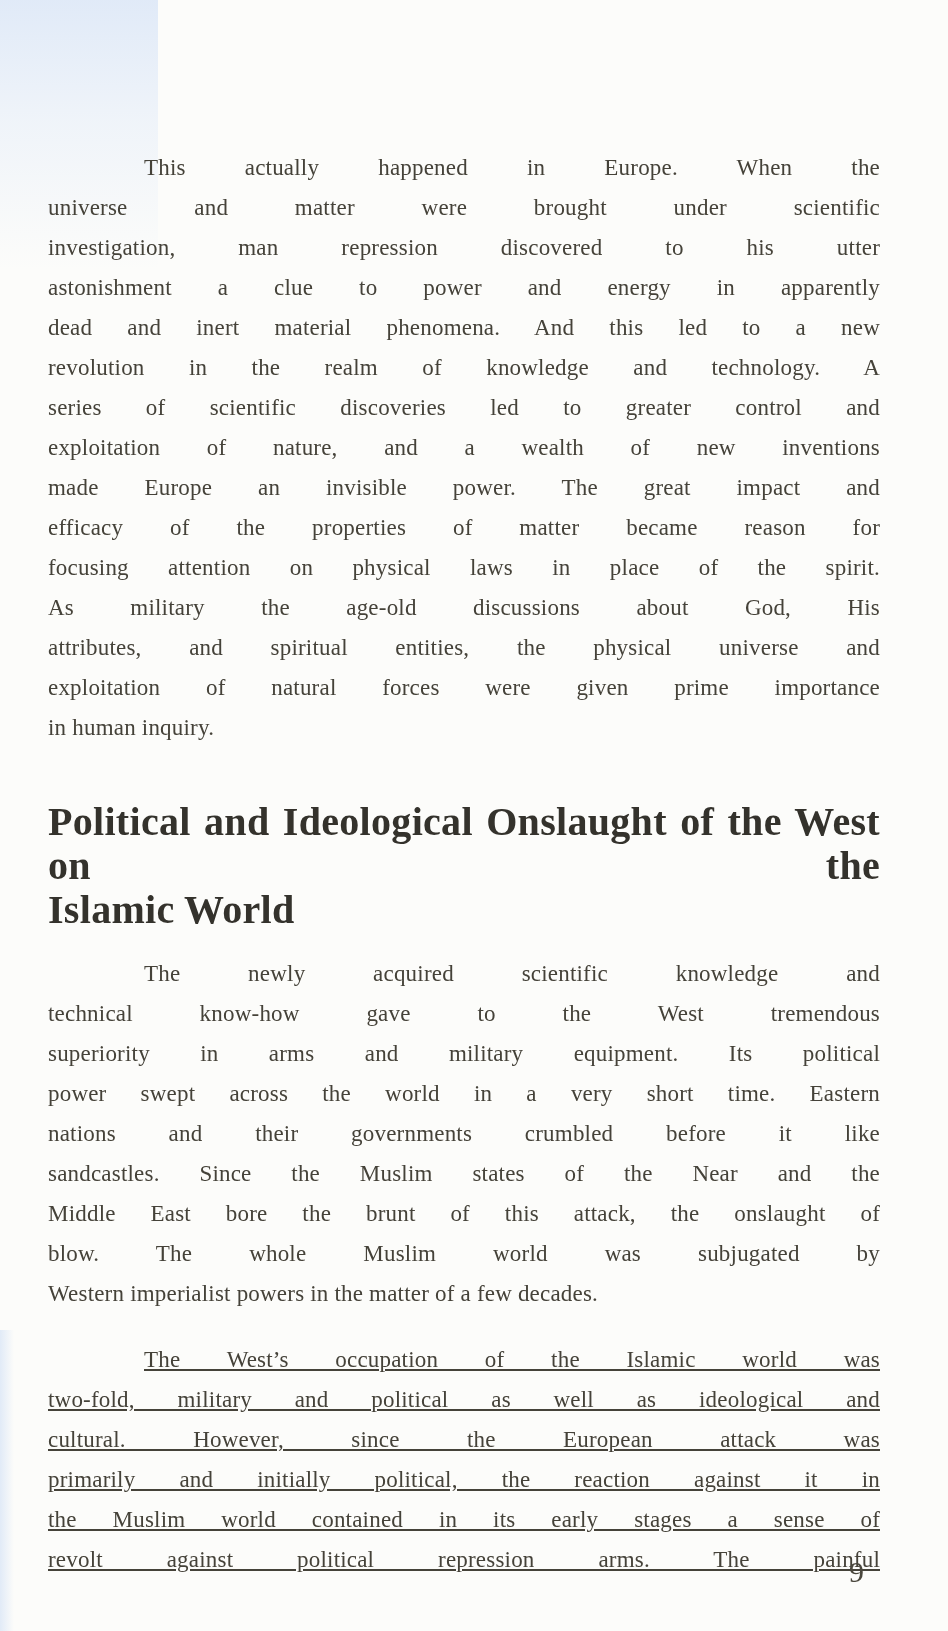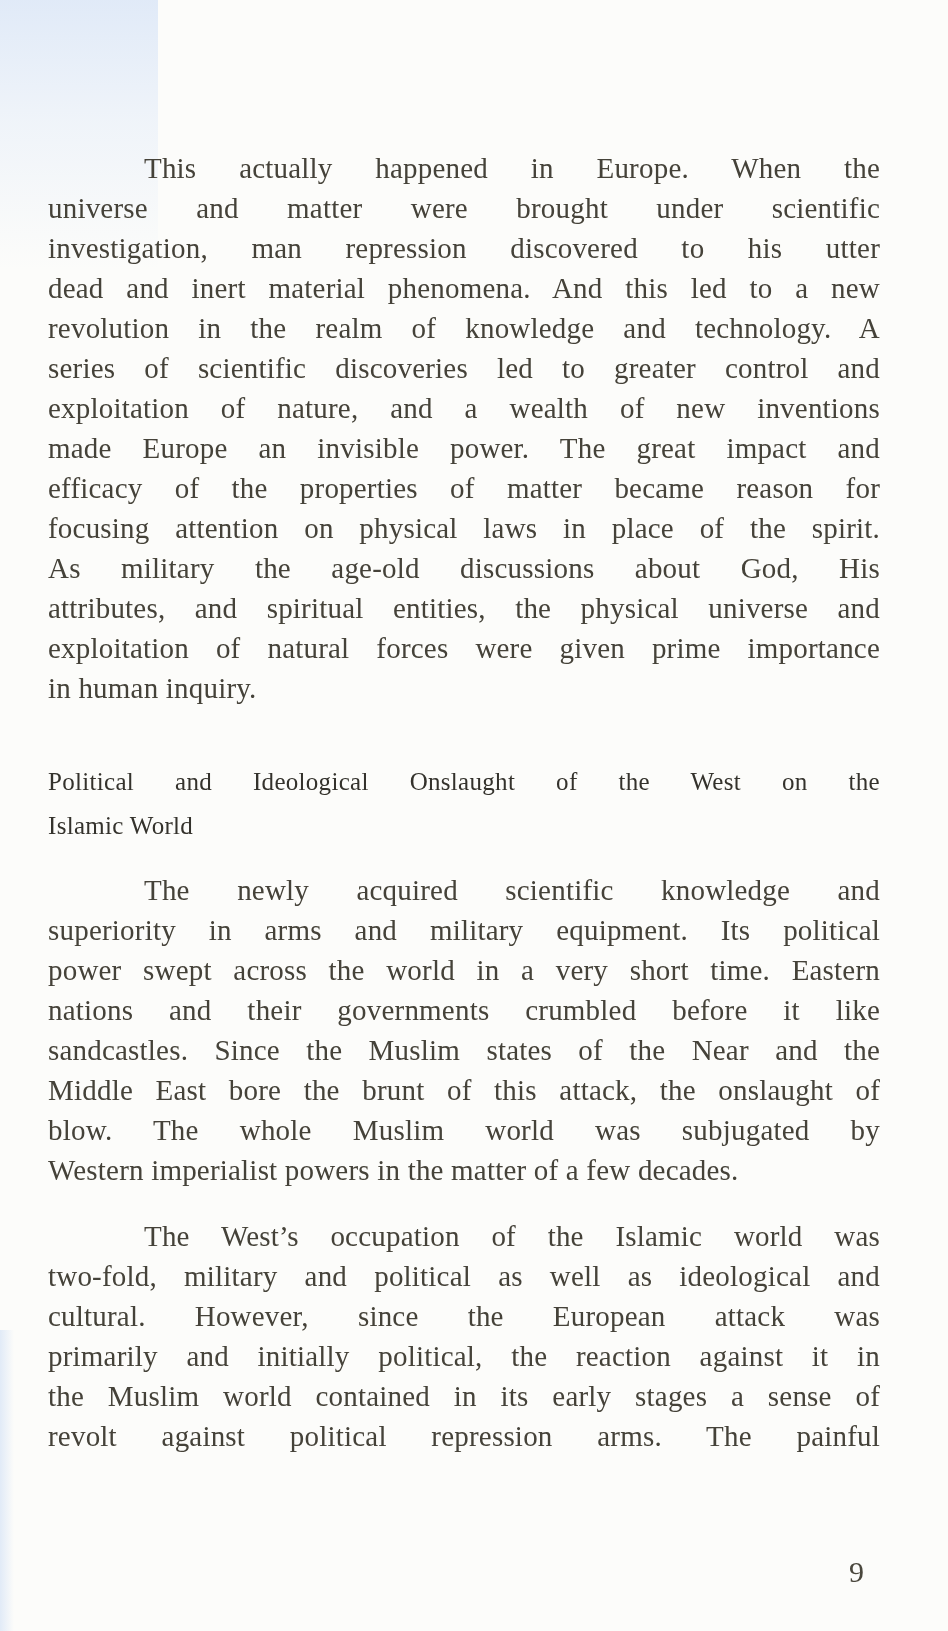--- a/index.html
+++ b/index.html
@@ -31,45 +31,46 @@
     pointer-events: none;
   }
   .content {
     position: absolute;
     left: 48px;
     top: 148px;
     width: 832px;
     color: #454239;
   }
   .block {
-    font-size: 29px;
+    font-size: 23px;
     line-height: 40px;
     letter-spacing: 0.2px;
   }
   .block .line {
     text-align: justify;
     text-align-last: justify;
   }
   .block .line.last {
     text-align-last: left;
   }
   .block.indent .line:first-child {
     text-indent: 96px;
   }
   .block.heading {
-    font-weight: normal;
-    font-size: 25px;
+    font-weight: bold;
+    font-size: 40px;
     line-height: 44px;
     margin-top: 52px;
     margin-bottom: 22px;
     color: #34322c;
     letter-spacing: 0.3px;
   }
   .block.paragraph + .block.paragraph {
     margin-top: 26px;
+    text-decoration: underline;
   }
   .page-number {
     position: absolute;
     top: 1552px;
     right: 84px;
     font-size: 30px;
     line-height: 40px;
     color: #4a473d;
   }
 </style>
@@ -77,38 +78,40 @@
 <body>
 
 <div class="page">
   <div class="scan-tint-top-left"></div>
   <div class="scan-tint-left-edge"></div>
   <main class="content">
       <div class="block paragraph indent">
         <div class="line">This actually happened in Europe. When the</div>
         <div class="line">universe and matter were brought under scientific</div>
         <div class="line">investigation, man repression discovered to his utter</div>
+        <div class="line">astonishment a clue to power and energy in apparently</div>
         <div class="line">dead and inert material phenomena. And this led to a new</div>
         <div class="line">revolution in the realm of knowledge and technology. A</div>
         <div class="line">series of scientific discoveries led to greater control and</div>
         <div class="line">exploitation of nature, and a wealth of new inventions</div>
         <div class="line">made Europe an invisible power. The great impact and</div>
         <div class="line">efficacy of the properties of matter became reason for</div>
         <div class="line">focusing attention on physical laws in place of the spirit.</div>
         <div class="line">As military the age-old discussions about God, His</div>
         <div class="line">attributes, and spiritual entities, the physical universe and</div>
         <div class="line">exploitation of natural forces were given prime importance</div>
         <div class="line last">in human inquiry.</div>
       </div>
       <div class="block heading">
         <div class="line">Political and Ideological Onslaught of the West on the</div>
         <div class="line last">Islamic World</div>
       </div>
       <div class="block paragraph indent">
         <div class="line">The newly acquired scientific knowledge and</div>
+        <div class="line">technical know-how gave to the West tremendous</div>
         <div class="line">superiority in arms and military equipment. Its political</div>
         <div class="line">power swept across the world in a very short time. Eastern</div>
         <div class="line">nations and their governments crumbled before it like</div>
         <div class="line">sandcastles. Since the Muslim states of the Near and the</div>
         <div class="line">Middle East bore the brunt of this attack, the onslaught of</div>
         <div class="line">blow. The whole Muslim world was subjugated by</div>
         <div class="line last">Western imperialist powers in the matter of a few decades.</div>
       </div>
       <div class="block paragraph indent">
         <div class="line">The West’s occupation of the Islamic world was</div>

